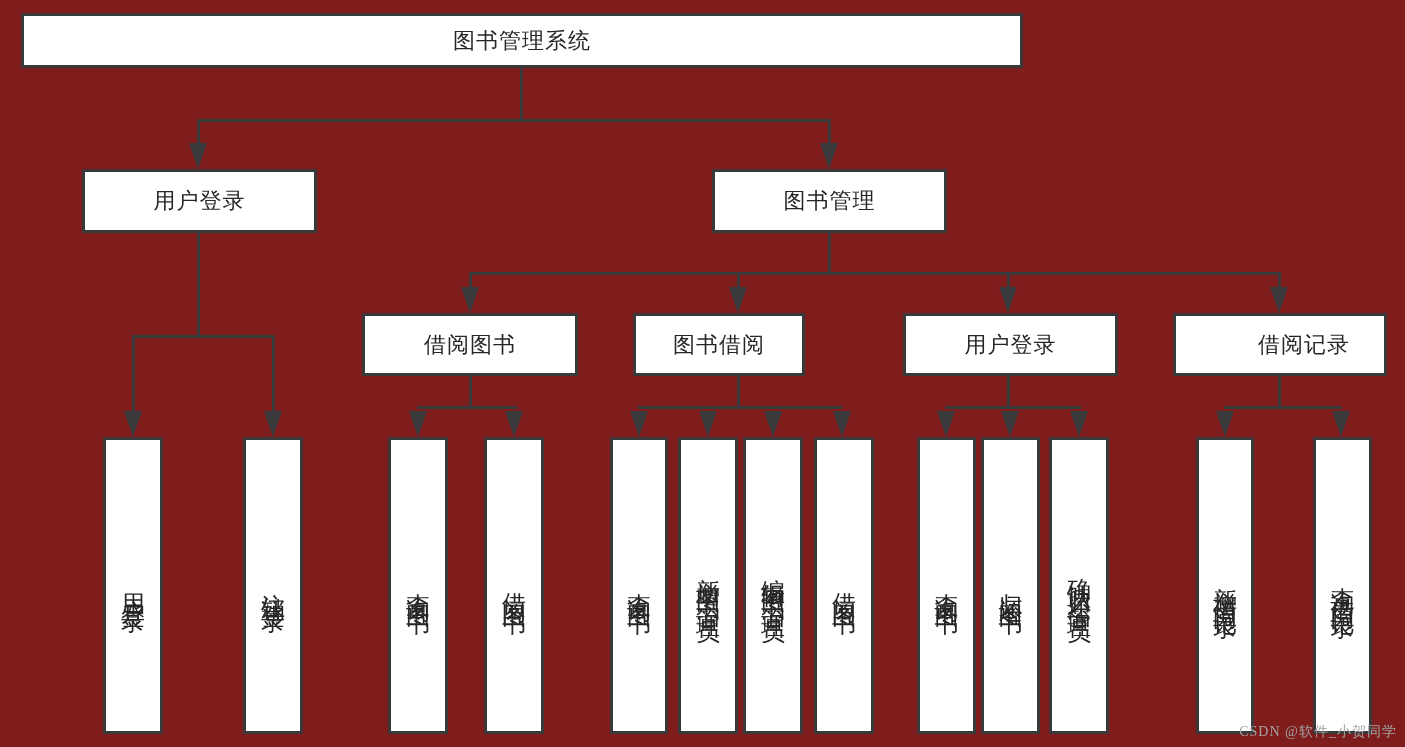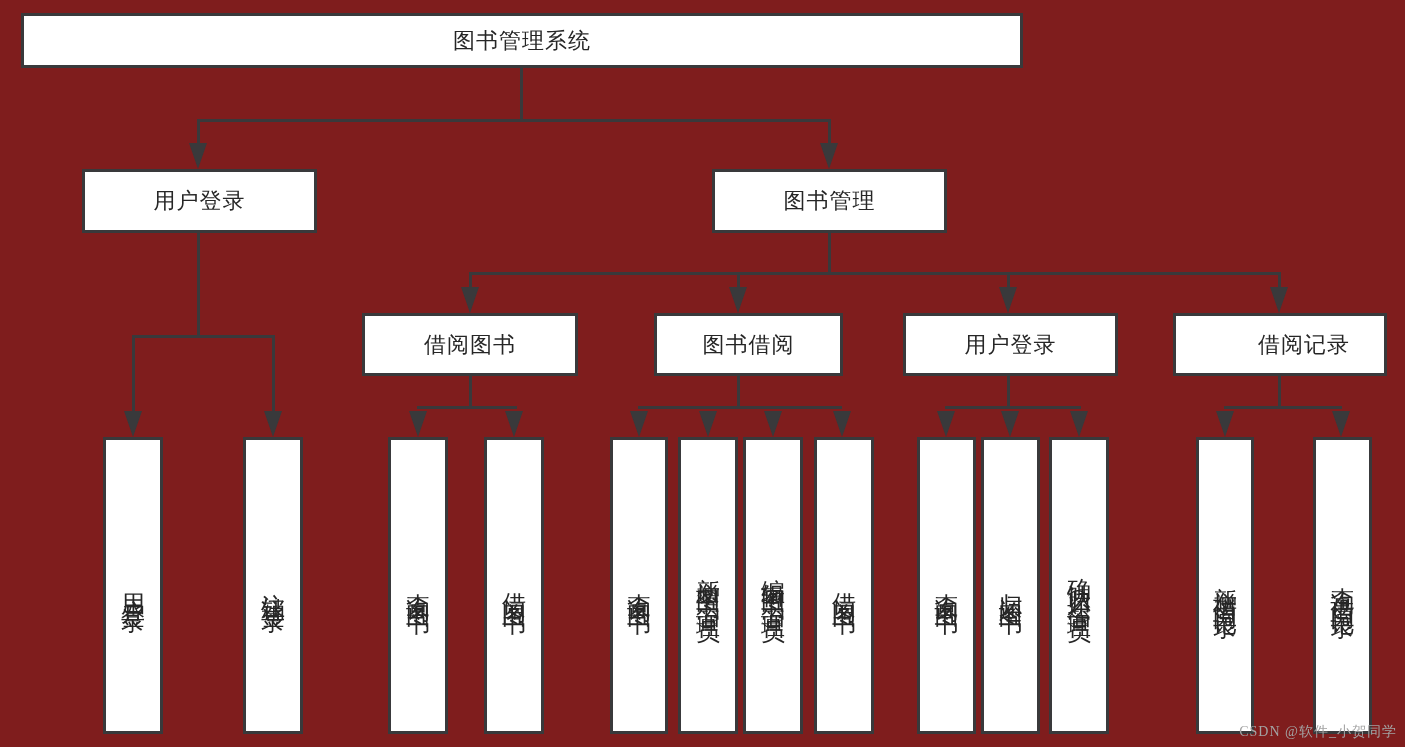--- a/index.html
+++ b/index.html
@@ -85,21 +85,21 @@
   <div class="vline" style="left:737px;top:272px;height:18px;"></div>
   <div class="arrow" style="left:729px;top:287px;"></div>
   <div class="vline" style="left:1007px;top:272px;height:18px;"></div>
   <div class="arrow" style="left:999px;top:287px;"></div>
   <div class="vline" style="left:1278px;top:272px;height:18px;"></div>
   <div class="arrow" style="left:1270px;top:287px;"></div>
 
   <div class="box hbox" style="left:362px;top:313px;width:216px;height:63px;">
     <span>借阅图书</span>
   </div>
-  <div class="box hbox" style="left:654px;top:313px;width:189px;height:63px;text-align:center;">
+  <div class="box hbox" style="left:633px;top:313px;width:172px;height:63px;text-align:center;">
     <span>图书借阅</span>
   </div>
   <div class="box hbox" style="left:903px;top:313px;width:215px;height:63px;">
     <span>用户登录</span>
   </div>
   <div class="box hbox" style="left:1173px;top:313px;width:214px;height:63px;padding-left:48px;">
     <span>借阅记录</span>
   </div>
 
   <div class="vline" style="left:469px;top:376px;height:33px;"></div>

